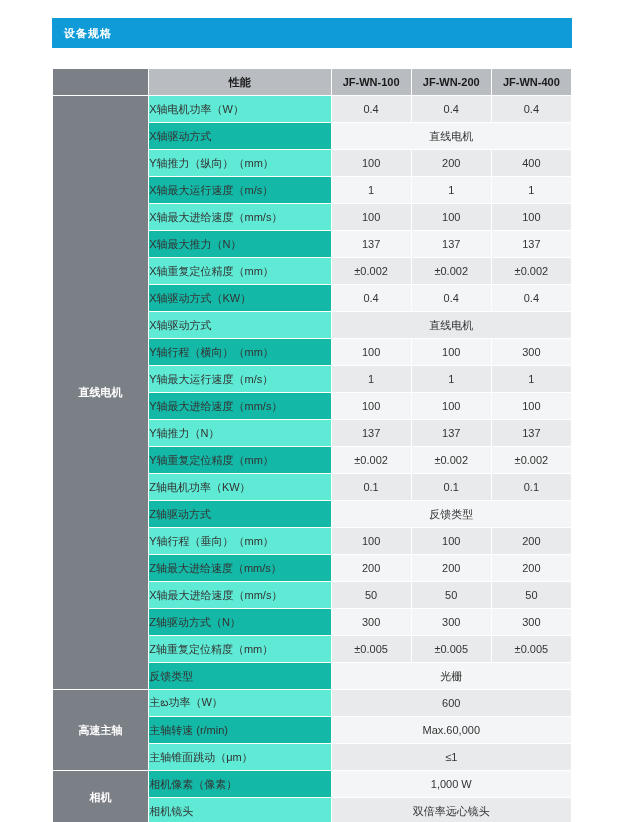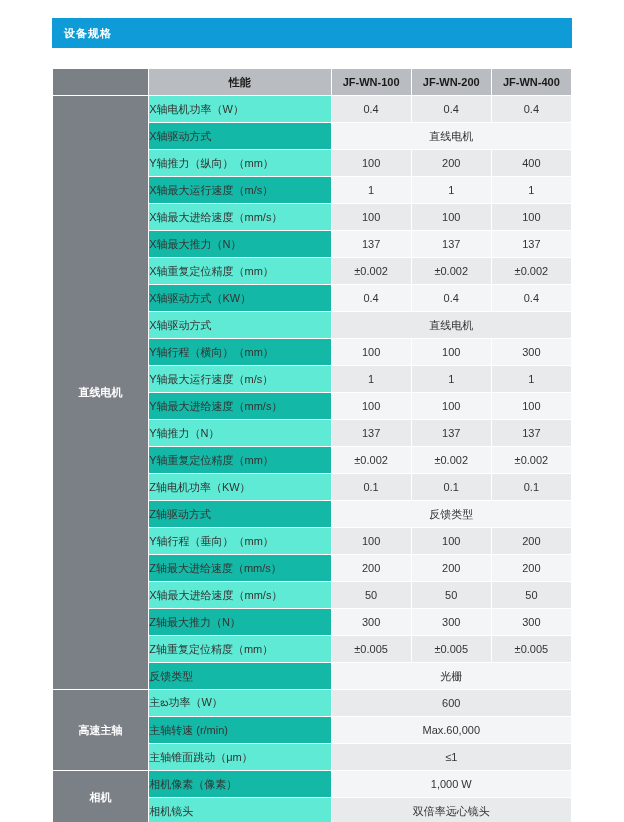--- a/index.html
+++ b/index.html
@@ -277,21 +277,21 @@
           <td class="val-cell alt">200</td>
           <td class="val-cell alt">200</td>
         </tr>
         <tr>
           <td class="label-cell">X轴最大进给速度（mm/s）</td>
           <td class="val-cell">50</td>
           <td class="val-cell">50</td>
           <td class="val-cell">50</td>
         </tr>
         <tr>
-          <td class="label-cell alt">Z轴最大推力（N）</td>
+          <td class="label-cell alt">Z轴驱动方式（N）</td>
           <td class="val-cell alt">300</td>
           <td class="val-cell alt">300</td>
           <td class="val-cell alt">300</td>
         </tr>
         <tr>
           <td class="label-cell">Z轴重复定位精度（mm）</td>
           <td class="val-cell">±0.005</td>
           <td class="val-cell">±0.005</td>
           <td class="val-cell">±0.005</td>
         </tr>

